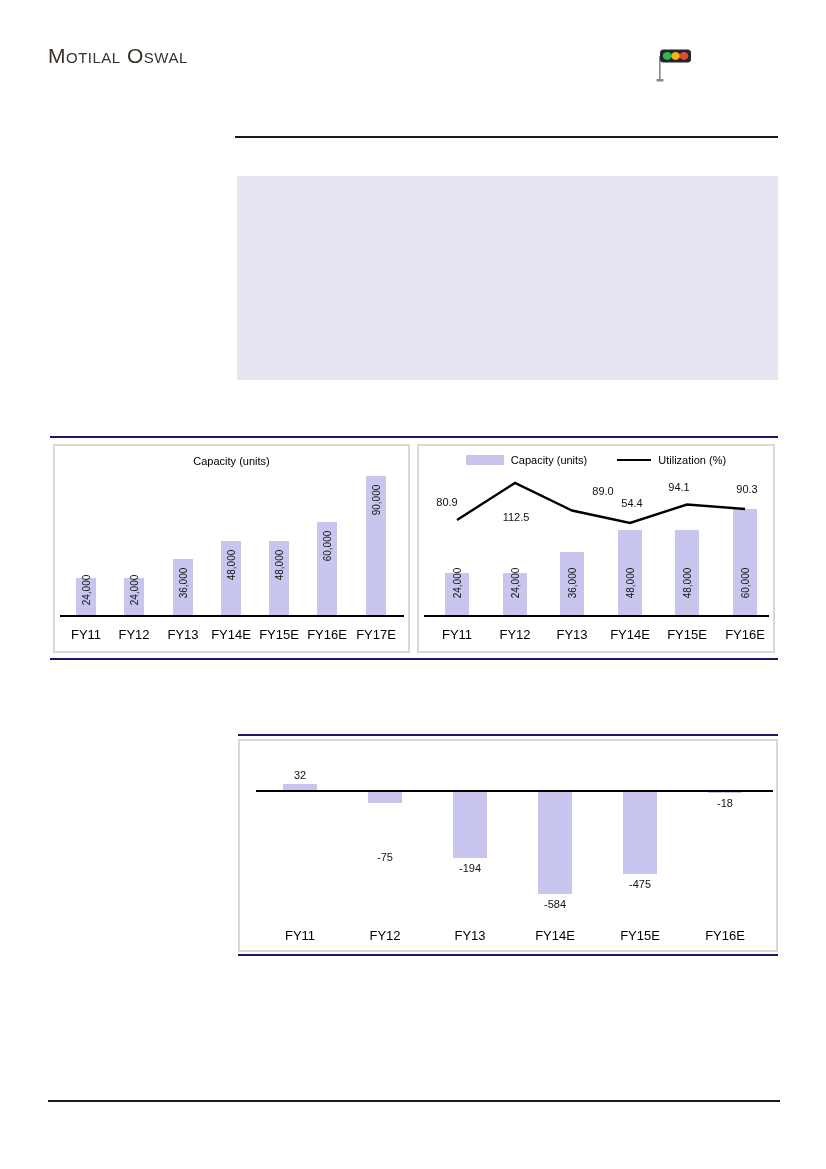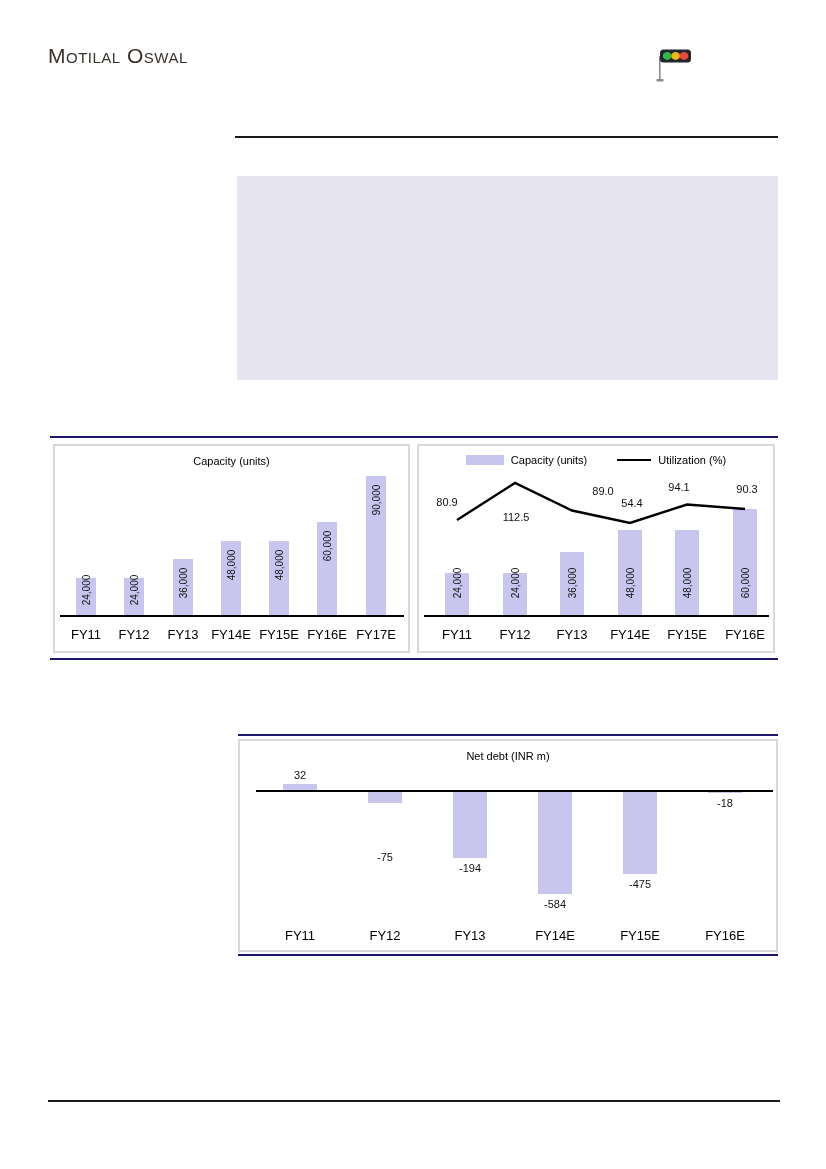--- a/index.html
+++ b/index.html
@@ -115,21 +115,20 @@
       <div class="hlabel" style="left: 213px; top: 56.9394px;">54.4</div>
       <div class="hlabel" style="left: 260px; top: 40.5038px; text-align: right;">94.1</div>
       <div class="hlabel" style="left: 328px; top: 43px;">90.3</div>
     </div>
 
   <div class="navy" style="left:50px;top:658px;width:728px;height:2px;"></div>
 
   <div class="navy" style="left:238px;top:734px;width:540px;height:2px;"></div>
 
   <div class="panel" id="panel-netdebt" style="left:238px;top:739px;width:540px;height:213px;">
-    <div class="chart-title">Net debt (INR m)</div>
   <div class="bar" style="left: 43px; top: 43.32px; width: 34px; height: 5.68px; background: rgb(200, 198, 238);"></div>
       <div class="hlabel" style="left: 60px; top: 34.32px;">32</div>
       <div class="cat" style="left: 60px; top: 187px;">FY11</div>
       <div class="bar" style="left: 128px; top: 49px; width: 34px; height: 13.3125px; background: rgb(200, 198, 238);"></div>
       <div class="hlabel" style="left: 145px; top: 72.3125px; margin-top: 44px;">-75</div>
       <div class="cat" style="left: 145px; top: 187px;">FY12</div>
       <div class="bar" style="left: 213px; top: 49px; width: 34px; height: 67.6275px; background: rgb(200, 198, 238);"></div>
       <div class="hlabel" style="left: 230px; top: 126.627px;">-194</div>
       <div class="cat" style="left: 230px; top: 187px;">FY13</div>
       <div class="bar" style="left: 298px; top: 49px; width: 34px; height: 103.66px; background: rgb(200, 198, 238);"></div>

